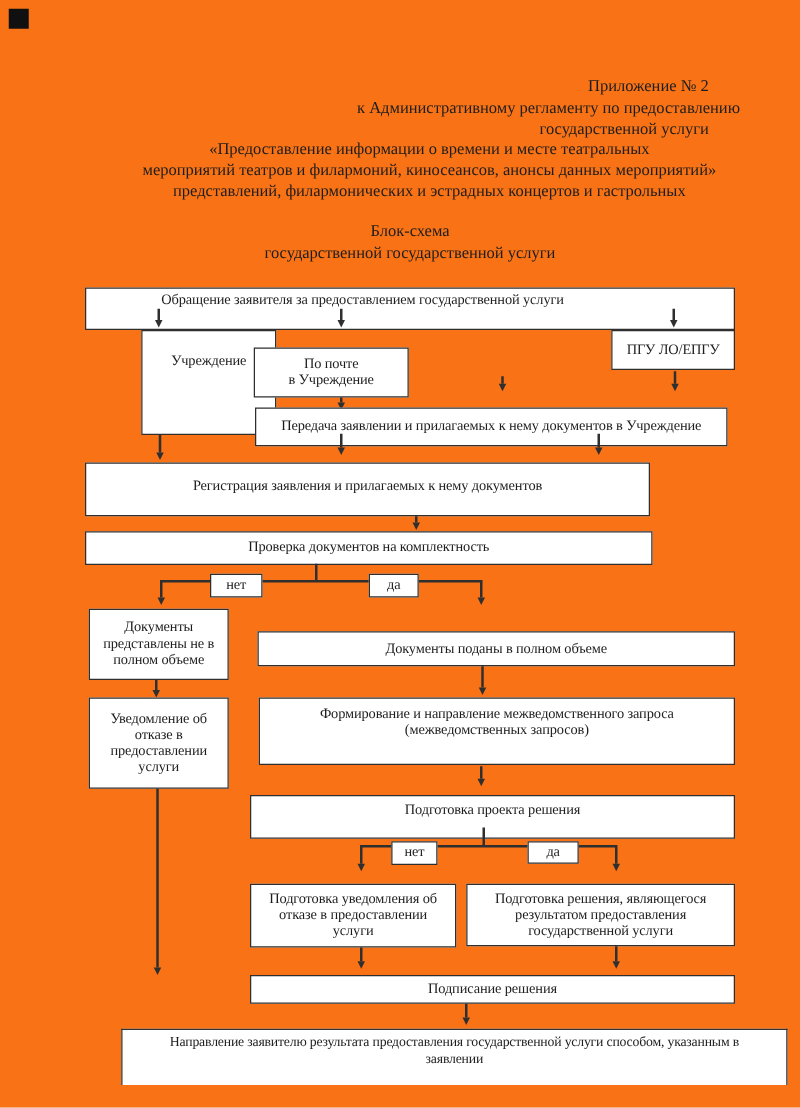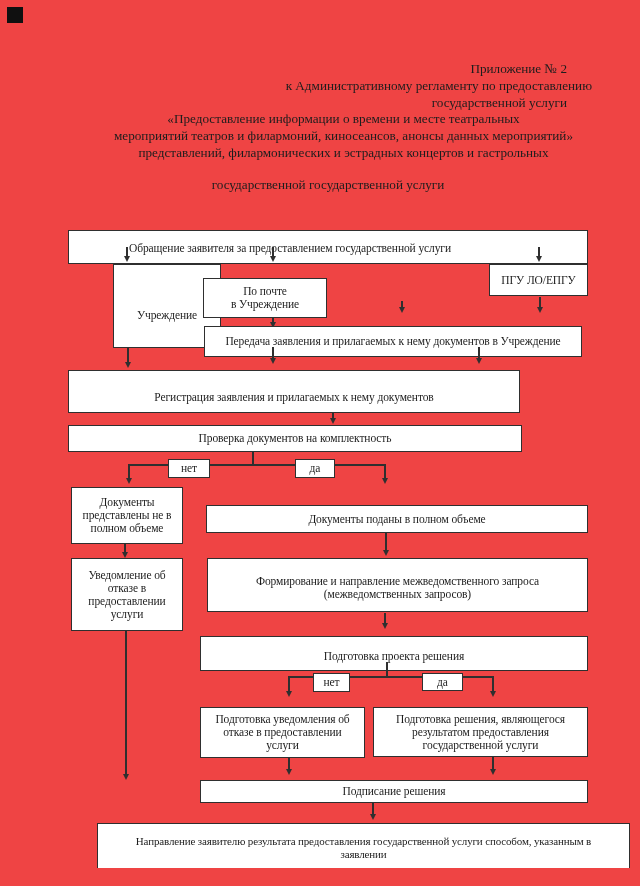--- a/index.html
+++ b/index.html
@@ -1,38 +1,38 @@
 <!DOCTYPE html>
 <html><head>
 <meta charset="utf-8">
 <style>
   html,body{margin:0;padding:0;background:#e8e8e8;}
   #page{
     position:relative;width:640px;height:886px;margin:0 auto;
-    background:#ef4444;overflow:hidden;
+    background:#f97316;overflow:hidden;
     font-family:"Liberation Serif","DejaVu Serif",serif;
     color:#1d1d1d;
   }
   
   .hdr{position:absolute;left:40px;width:552px;top:61px;
        font-size:13.2px;line-height:16.8px;}
   .hr{text-align:right;}
   .pr{padding-right:25px;}
   .hc-wrap{margin-left:55px;}
   .hc{text-align:center;}
   .ttl{position:absolute;left:128px;width:400px;top:176px;
        font-size:13.2px;line-height:17px;text-align:center;}
   
   .bx{
     position:absolute;border:1.4px solid #2f2f2f;background:#fff;
     box-sizing:border-box;display:flex;align-items:center;justify-content:center;
     text-align:center;font-size:11.5px;line-height:13px;
     white-space:pre-line;letter-spacing:-0.1px;
   }
-  .top-al{align-items:center;}
+  .top-al{align-items:flex-start;}
   .fs-sm{font-size:11px;letter-spacing:-0.15px;}
   .no-btm{border-bottom:none;}
   
   .vl,.hl{position:absolute;background:#2f2f2f;}
   .vl{width:1.5px;}
   .hl{height:1.5px;}
   
   .ar{position:absolute;width:1.5px;background:#2f2f2f;}
   .ar::after{
     content:"";position:absolute;left:50%;bottom:-6px;transform:translateX(-50%);
@@ -54,20 +54,21 @@
     <div class="hr">к Административному регламенту по предоставлению</div>
     <div class="hr pr">государственной услуги</div>
     <div class="hc-wrap">
       <div class="hc">«Предоставление информации о времени и месте театральных</div>
       <div class="hc">мероприятий театров и филармоний, киносеансов, анонсы данных мероприятий»</div>
       <div class="hc">представлений, филармонических и эстрадных концертов и гастрольных</div>
     </div>
   </div>
 
   <div class="ttl">
+    <div>Блок-схема</div>
     <div>государственной государственной услуги</div>
   </div>
 
   <div class="bx top-al" style="left:68px;top:230px;width:520px;height:34px;padding-top:3px;">
     <span class="shift">Обращение заявителя за предоставлением государственной услуги</span>
   </div>
 
   <div class="ar" style="left:126px;top:247px;height:9px;"></div>
   <div class="ar" style="left:272px;top:247px;height:9px;"></div>
   <div class="ar" style="left:538px;top:247px;height:9px;"></div>
@@ -84,21 +85,21 @@
 
   <div class="bx" style="left:203px;top:278px;width:124px;height:40px;">
     <span>По почте
 в Учреждение</span>
   </div>
   <div class="ar" style="left:272px;top:318px;height:4px;"></div>
 
   <div class="ar" style="left:401px;top:301px;height:6px;"></div>
 
   <div class="bx" style="left:204px;top:326px;width:378px;height:31px;">
-    <span>Передача заявления и прилагаемых к нему документов в Учреждение</span>
+    <span>Передача заявлении и прилагаемых к нему документов в Учреждение</span>
   </div>
   <div class="ar" style="left:272px;top:347px;height:11px;"></div>
   <div class="ar" style="left:478px;top:347px;height:11px;"></div>
 
   <div class="bx top-al" style="left:68px;top:370px;width:452px;height:43px;padding-top:12px;">
     <span>Регистрация заявления и прилагаемых к нему документов</span>
   </div>
   <div class="ar" style="left:332px;top:413px;height:5px;"></div>
 
   <div class="bx" style="left:68px;top:425px;width:454px;height:27px;">

